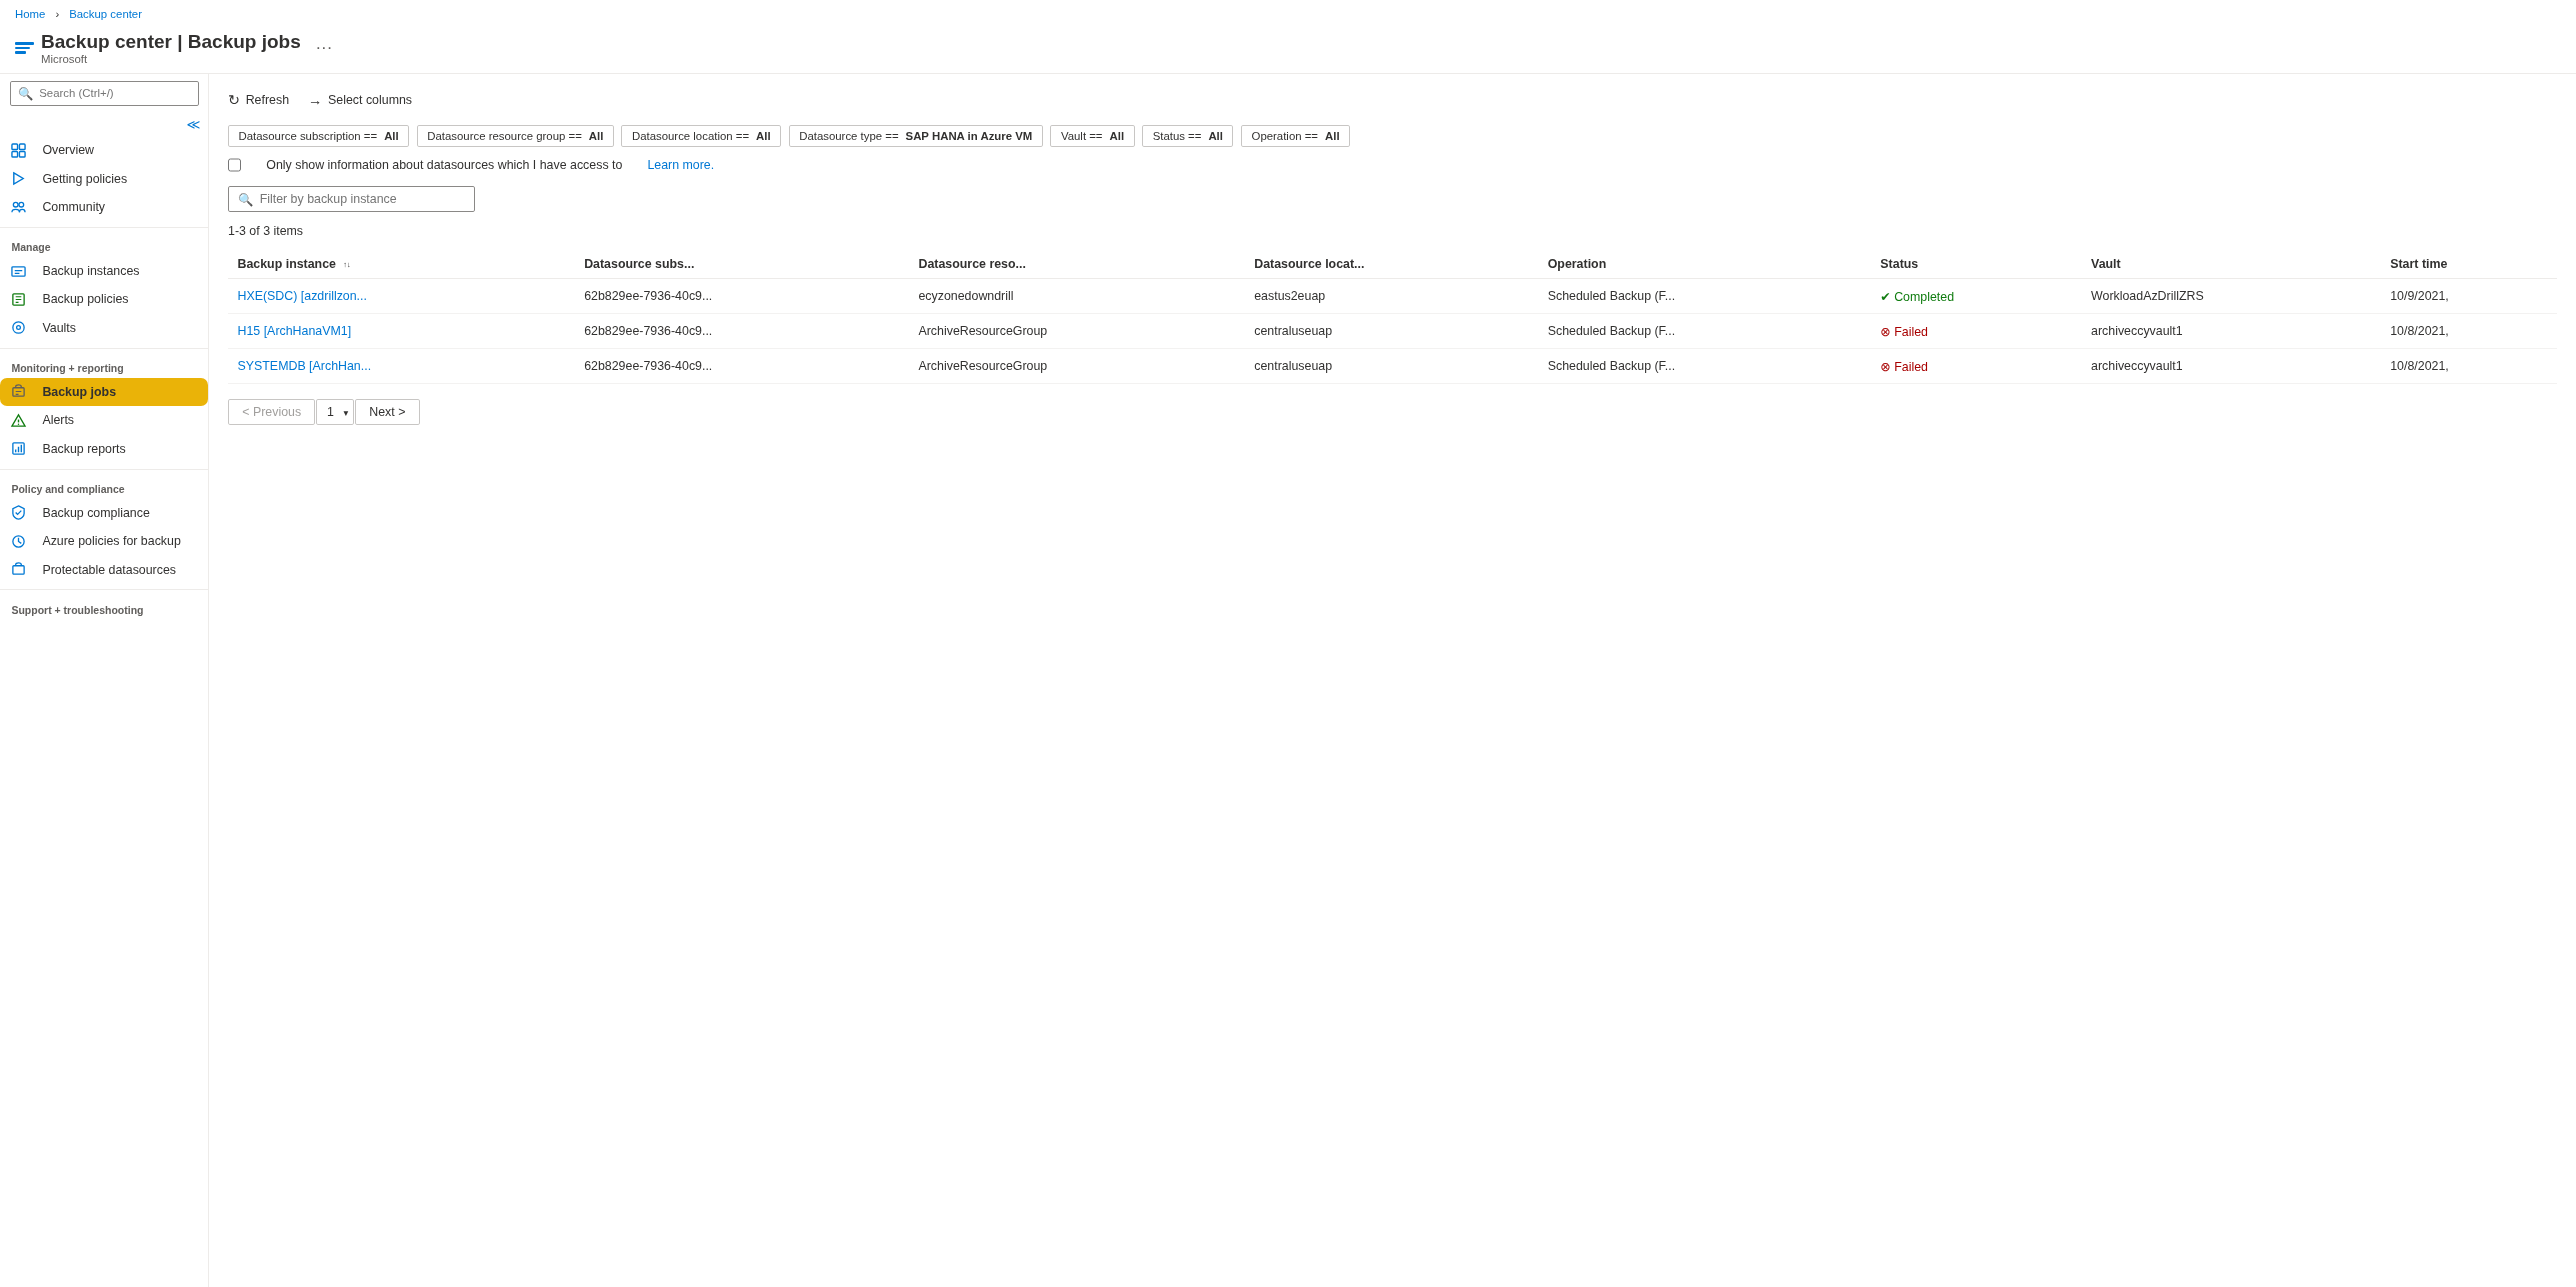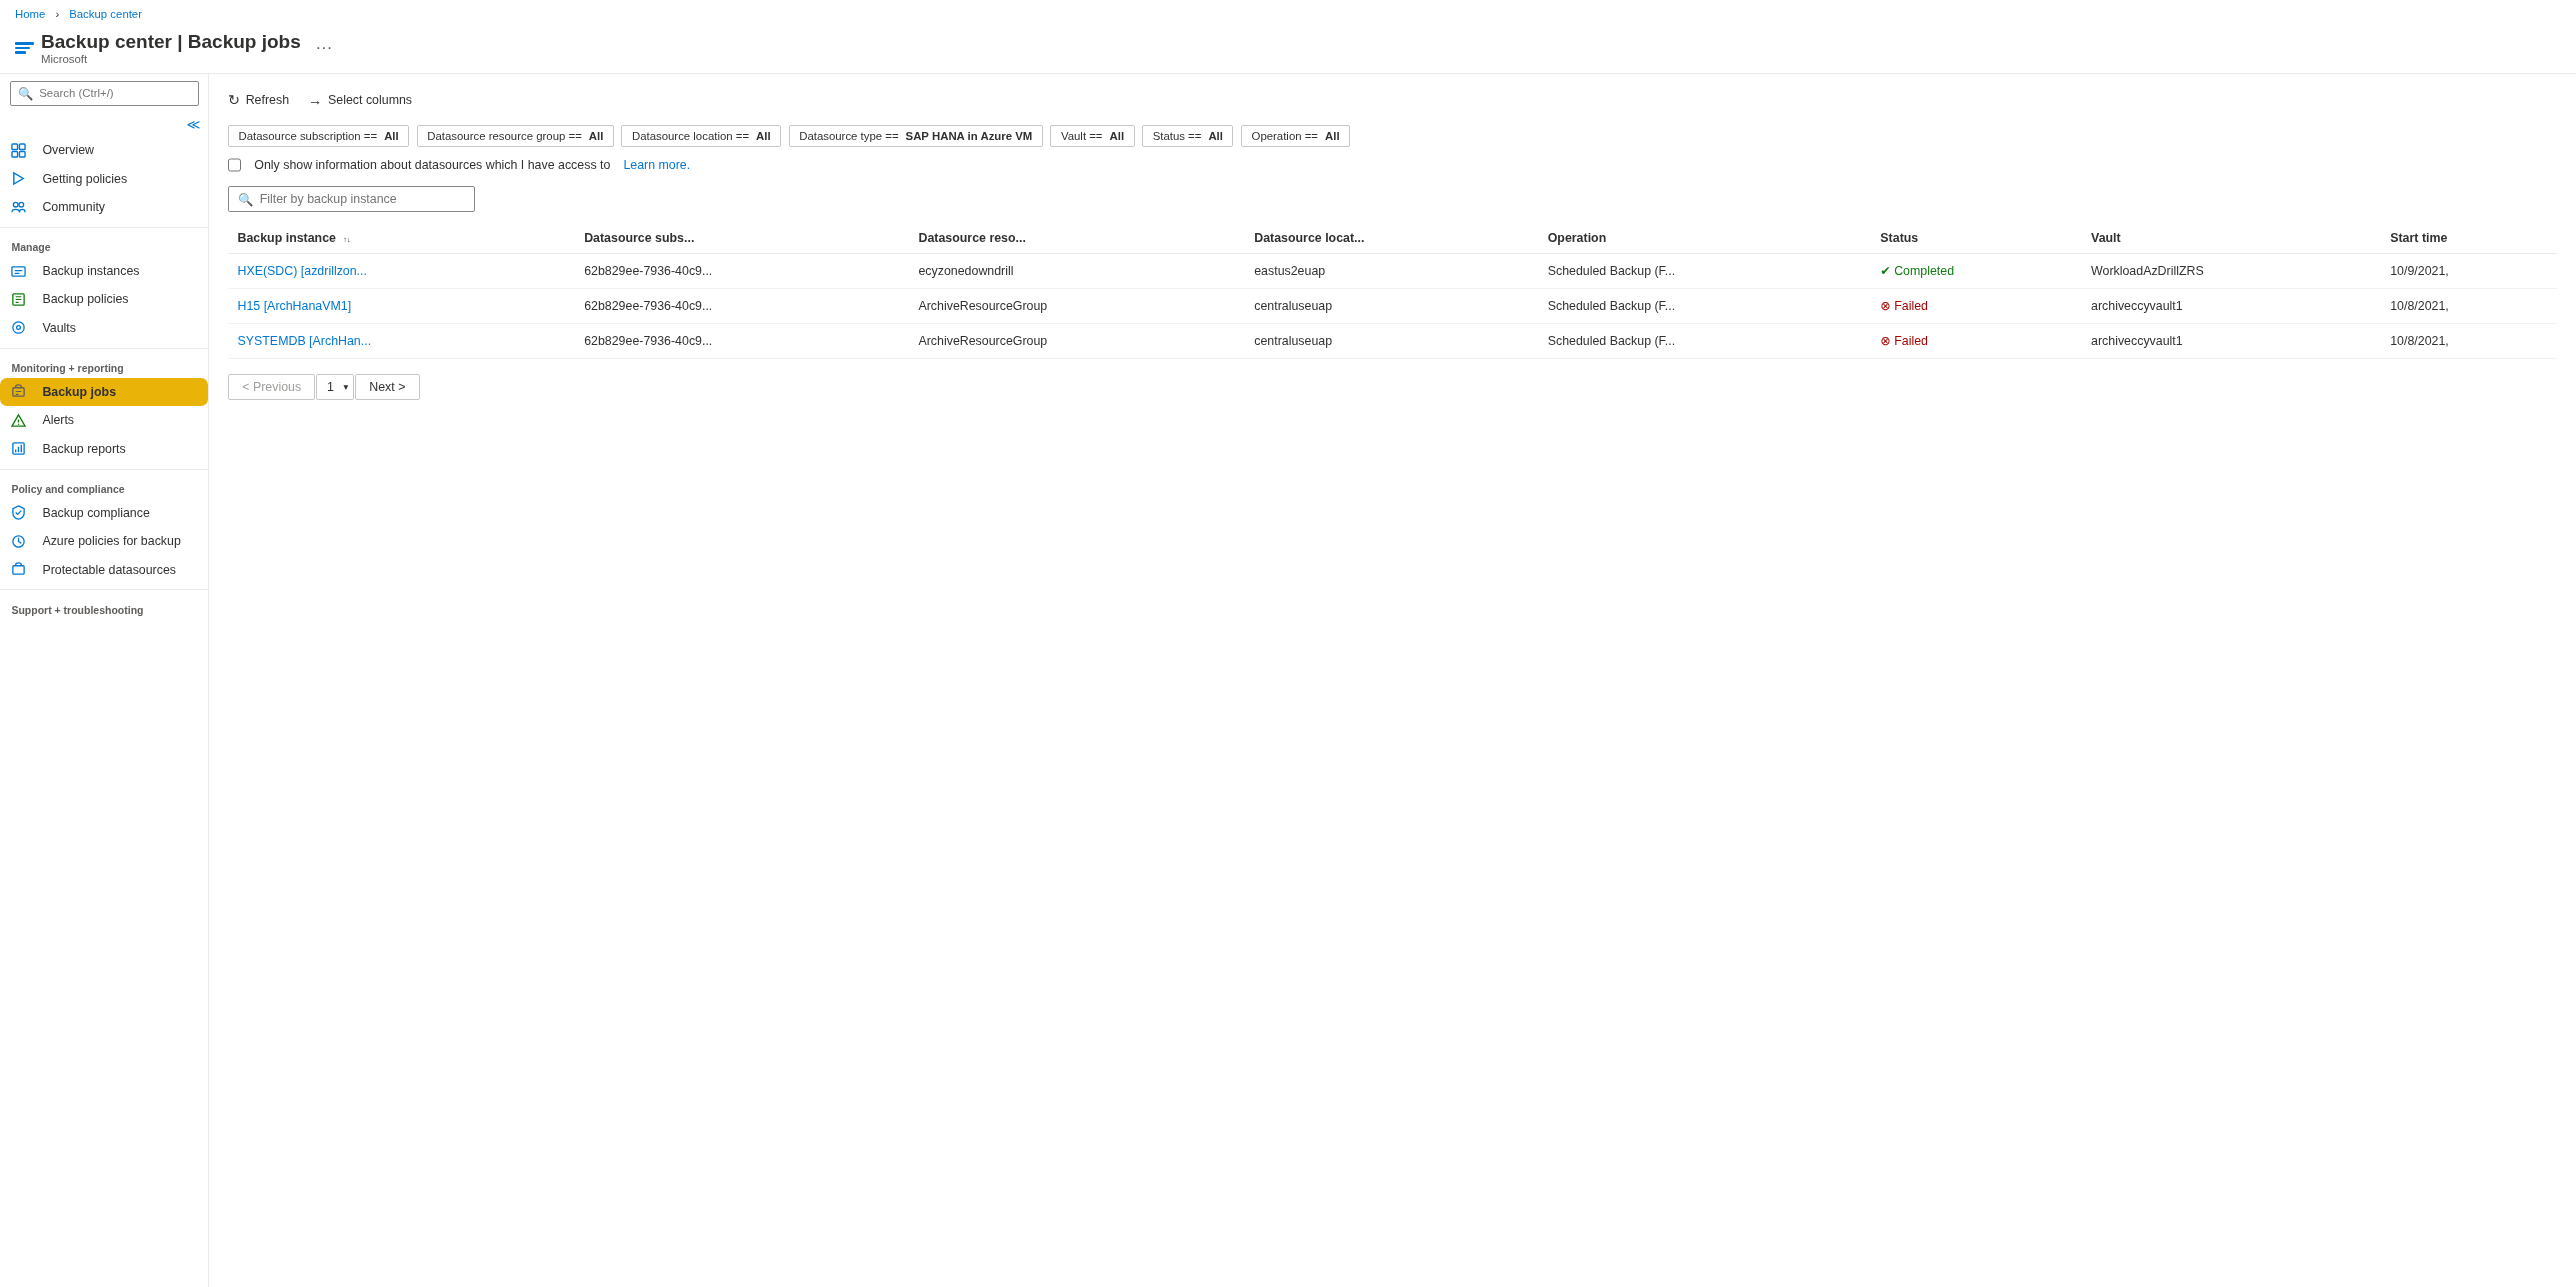--- a/index.html
+++ b/index.html
@@ -48,21 +48,21 @@
     
     .toolbar { display: flex; align-items: center; gap: 19px; margin-bottom: 13.3px; }
     .toolbar-btn { display: flex; align-items: center; gap: 5.7px; cursor: pointer; color: #323130; font-size: 12.4px; background: none; border: none; padding: 3.8px 0; }
 
     
     .filter-pills { display: flex; flex-wrap: wrap; gap: 7.6px; margin-bottom: 11.4px; }
     .filter-pill { display: flex; align-items: center; border: 1px solid #c8c6c4; border-radius: 1.9px; padding: 3.8px 9.5px; font-size: 11.4px; cursor: pointer; background: #fff; color: #323130; white-space: nowrap; }
     .filter-pill b { margin-left: 3.8px; }
 
     
-    .checkbox-row { display: flex; gap: 13px; margin-bottom: 13.3px; font-size: 12.4px; color: #323130; }
+    .checkbox-row { display: flex; gap: 25px; margin-bottom: 13.3px; font-size: 12.4px; color: #323130; }
     .checkbox-row input[type="checkbox"] { width: 13.3px; height: 13.3px; cursor: pointer; }
     .checkbox-row a { color: #0078d4; text-decoration: none; }
 
     
     .instance-search { display: flex; align-items: center; border: 1px solid #8a8886; border-radius: 1.9px; padding: 4.8px 9.5px; gap: 5.7px; width: 247px; margin-bottom: 11.4px; background: #fff; }
     .instance-search input { border: none; outline: none; font-size: 12.4px; color: #605e5c; background: transparent; width: 100%; }
 
     
     .items-count { font-size: 12.4px; color: #323130; margin-bottom: 11.4px; }
 
@@ -293,20 +293,21 @@
       <input type="checkbox" style="">
       <span>Only show information about datasources which I have access to</span>
       <a href="#">Learn more.</a>
     </div>
 
     <div class="instance-search">
       <span style="color:#605e5c; font-size:12.4px;">🔍</span>
       <input type="text" placeholder="Filter by backup instance" style="">
     </div>
 
+    <div class="items-count">1-3 of 3 items</div>
 
     <table class="data-table">
       <thead>
         <tr>
           <th>
             <span>Backup instance</span>
             <span class="sort-icon">↑↓</span>
           </th>
           <th>
             <span>Datasource subs...</span>

